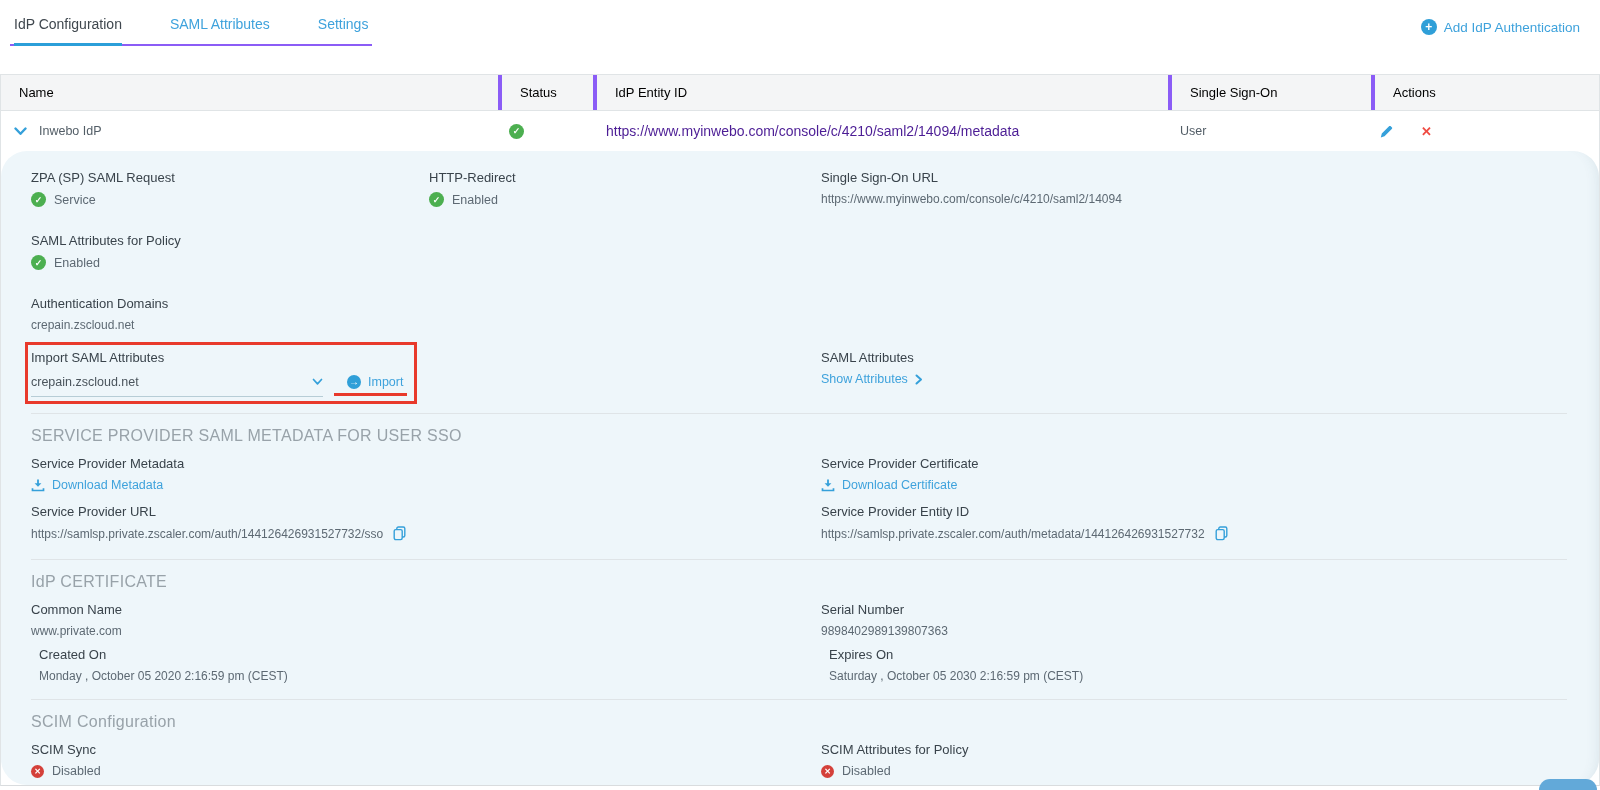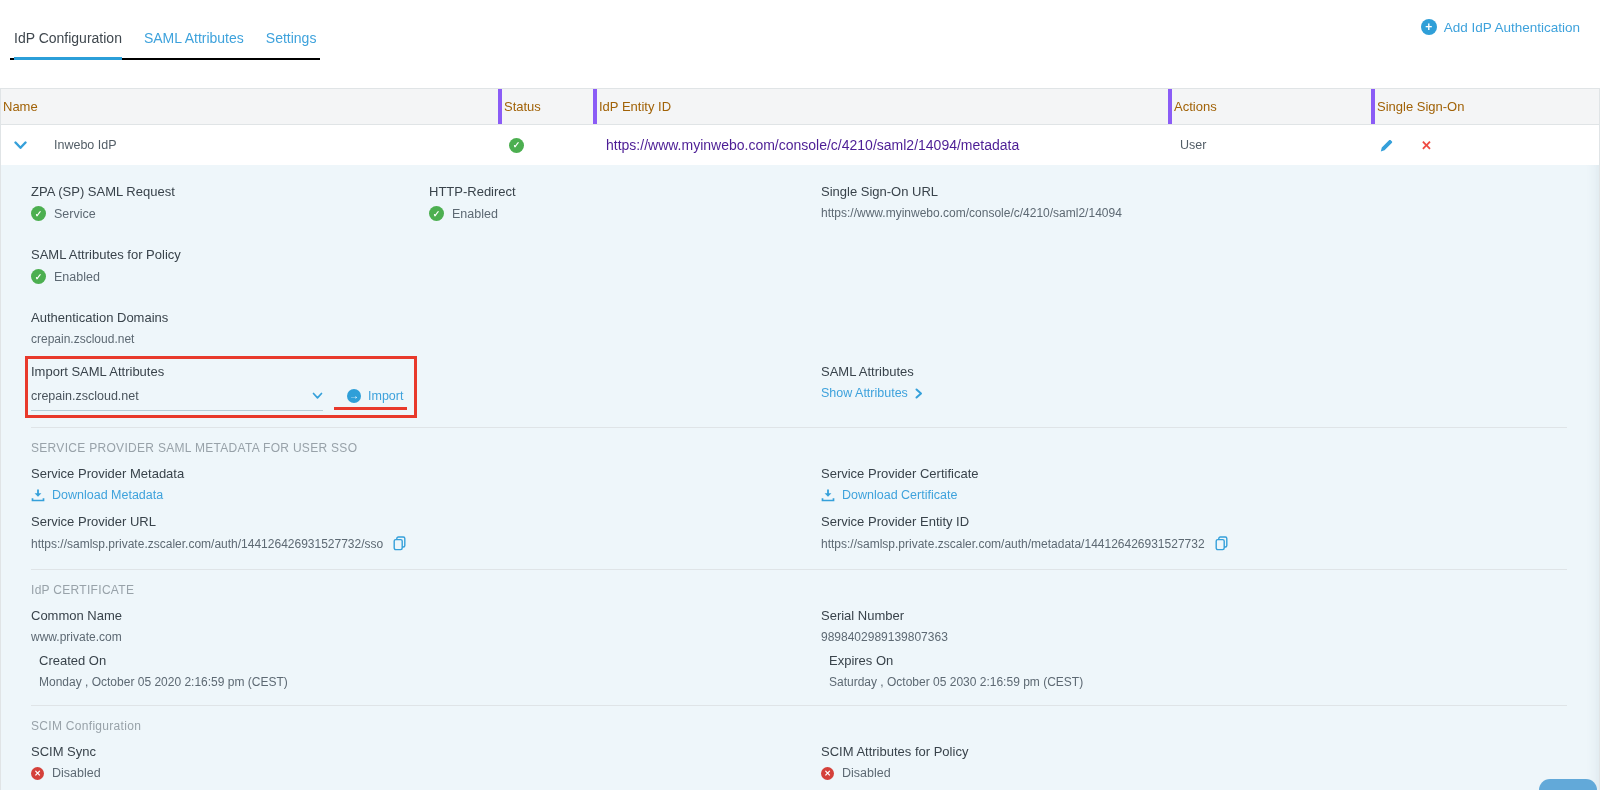--- a/index.html
+++ b/index.html
@@ -4,58 +4,58 @@
 <style>
   * { box-sizing: border-box; }
   html,body { margin:0; padding:0; }
   body {
     width:1600px; height:790px; overflow:hidden; position:relative;
     background:#ffffff; font-family:"Liberation Sans", sans-serif; color:#42505a;
   }
 
   
   .topbar { display:flex; justify-content:space-between; align-items:flex-start; padding:16px 20px 0 10px; }
-  .tabs { display:inline-flex; gap:22px; border-bottom:2px solid #000000; padding:0 4px;margin-top:14px; }
+  .tabs { display:inline-flex; gap:48px; border-bottom:2px solid #8b5cf6; padding:0 4px; }
   .tab { font-size:14px; color:#3ea2dc; padding-bottom:11px; cursor:pointer; white-space:nowrap; }
   .tab.active { color:#3f474e; border-bottom:3px solid #2b9fd9; margin-bottom:-2px; }
   .add-btn { display:flex; align-items:center; gap:7px; color:#3ea2dc; font-size:13.5px; margin-top:3px; cursor:pointer; }
   .plus-circle { width:16px; height:16px; border-radius:50%; background:#2f9fd8; color:#fff;
     font-size:12px; font-weight:bold; line-height:16px; text-align:center; flex:0 0 auto; }
 
   
   .table { margin-top:28px; border:1px solid #e0e4e6; border-bottom:1px solid #d9dcde; width:1600px; }
   .thead, .trow { display:grid; grid-template-columns:497px 95px 575px 203px 1fr; }
   .thead { background:#f4f5f6; height:36px; border-bottom:1px solid #e0e4e6; }
-  .thead .hcell { display:flex; align-items:center; height:100%; padding-left:2px;
-    font-size:13px; color:#a16207; }
+  .thead .hcell { display:flex; align-items:center; height:100%; padding-left:18px;
+    font-size:13px; color:#000000; }
   .thead .hcell + .hcell { border-left:4px solid #8b5cf6; }
   .trow { background:#fff; height:40px; align-items:center; font-size:12.5px; color:#525d66; cursor:pointer; }
-  .name-cell { display:flex; align-items:center; gap:27px; padding-left:13px; }
+  .name-cell { display:flex; align-items:center; gap:12px; padding-left:13px; }
   .status-cell { padding-left:11px; display:flex; align-items:center; }
   .entity-cell { padding-left:13px; font-size:14px; color:#4c1d95; }
   .sso-cell { padding-left:12px; }
   .actions-cell { padding-left:8px; display:flex; align-items:center; gap:27px; }
   .action-x { color:#ef4b42; font-weight:bold; font-size:13px; cursor:pointer; }
   .action-edit { cursor:pointer; display:flex; }
 
   .circle { border-radius:50%; color:#fff; display:inline-flex; align-items:center; justify-content:center; flex:0 0 auto; }
   .ok { width:15px; height:15px; background:#4caf50; font-size:9px; font-weight:bold; }
   .no { width:13px; height:13px; background:#d4403a; font-size:8px; font-weight:bold; }
 
   
   .panel { background:#eef6fa; height:634px; padding:19px 20px 0 30px; overflow:hidden;
-    box-shadow: inset -14px 0 14px -14px rgba(60,90,110,0.12); }
+    box-shadow: inset -14px 0 14px -14px rgba(60,90,110,0.12); border-radius: 26px; }
   .grid3 { display:grid; grid-template-columns:398px 392px 1fr; }
   .grid2 { display:grid; grid-template-columns:790px 1fr; }
   .field { margin-bottom:26px; }
   .flabel { font-size:13px; color:#39434b; }
   .fvalue { margin-top:7px; font-size:12.5px; color:#5d6973; display:flex; align-items:center; gap:8px; }
   .url { font-size:12px; color:#5d6973; }
   hr.sep { border:0; border-top:1px solid #dfe4e7; margin:0 12px 0 0; }
-  .section-title { margin:13px 0 11px 0; font-size:12px; color:#98a2a9; letter-spacing:0.3px; }
+  .section-title { margin:13px 0 11px 0; font-size:16px; color:#98a2a9; letter-spacing:0.3px; }
   .link { color:#3ea2dc; font-size:12.5px; display:inline-flex; align-items:center; gap:7px; cursor:pointer; }
   .copy-btn { display:inline-flex; cursor:pointer; margin-left:2px; }
 
   
   .import-wrap { position:relative; width:400px; margin-bottom:16px; }
   .red-box { position:absolute; left:-6px; top:-8px; width:392px; height:62px;
     border:3px solid #e8392b; pointer-events:none; }
   .select { display:flex; align-items:center; justify-content:space-between; width:292px;
     border-bottom:1px solid #b7cdd6; padding-bottom:7px; margin-top:10px; cursor:pointer; }
   .select-text { font-size:12.5px; color:#4a545c; }
@@ -87,22 +87,22 @@
     <span>Add IdP Authentication</span>
   </div>
 </div>
 
 <div class="table">
 
   <div class="thead">
     <div class="hcell">Name</div>
     <div class="hcell">Status</div>
     <div class="hcell">IdP Entity ID</div>
+    <div class="hcell">Single Sign-On</div>
     <div class="hcell">Actions</div>
-    <div class="hcell">Single Sign-On</div>
   </div>
 
   <div class="trow">
     <div class="name-cell">
       <span style="display:flex;">
         <svg width="13" height="9" viewBox="0 0 13 9">
             <path d="M1.5 1.5 L6.5 6.8 L11.5 1.5" fill="none" stroke="#35a0da" stroke-width="2.4" stroke-linecap="round" stroke-linejoin="round"></path>
           </svg>
       </span>
       <span>Inwebo IdP</span>

